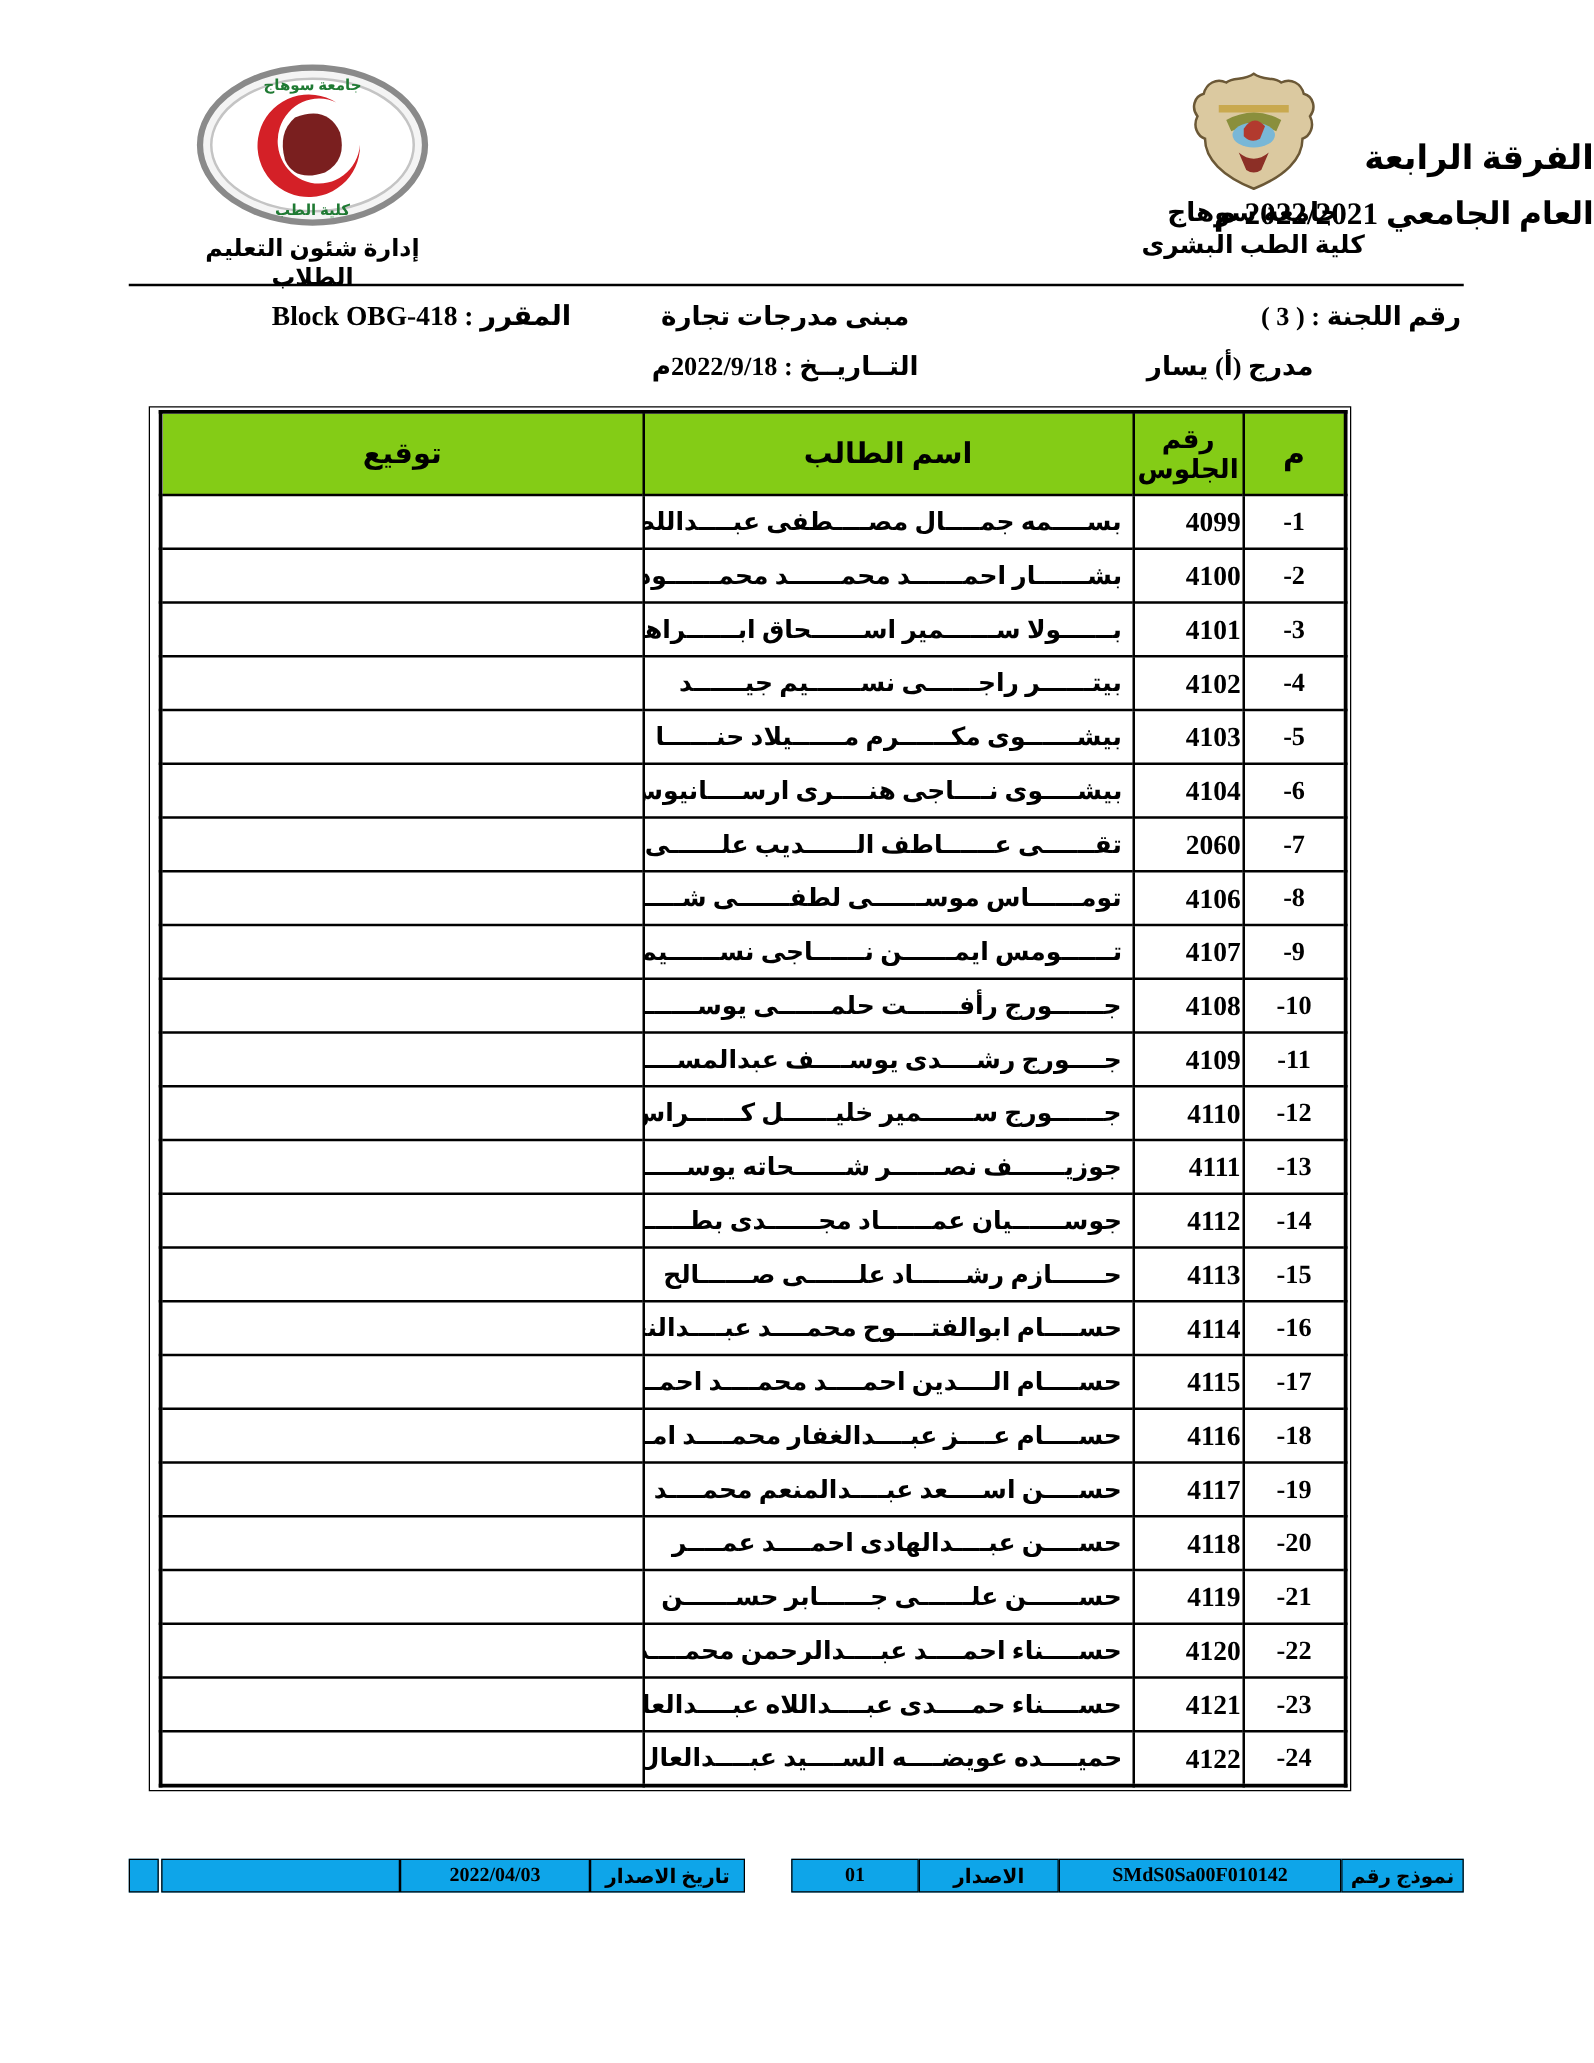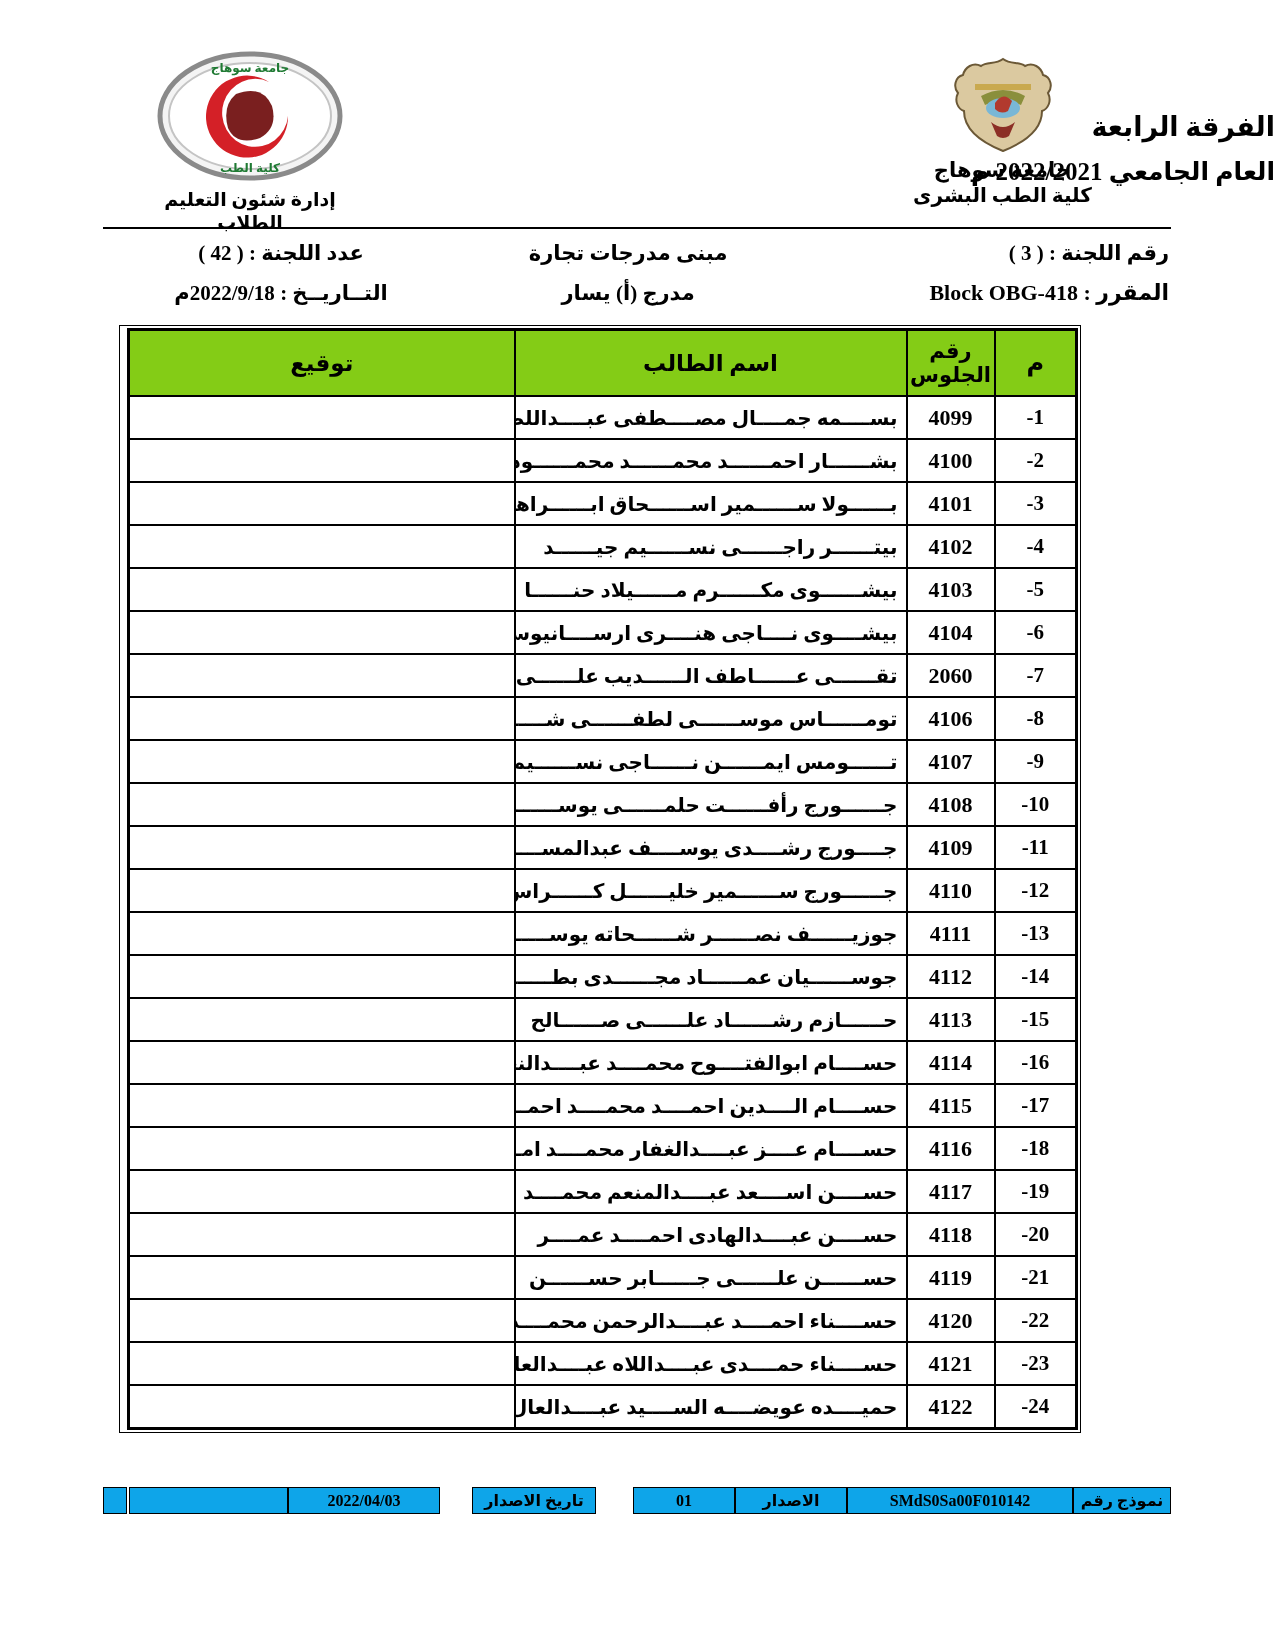--- a/index.html
+++ b/index.html
@@ -49,40 +49,40 @@
   col.c-seat{width:88px;}
   col.c-name{width:392px;}
   col.c-sign{width:386px;}
   th{font-weight:bold;background:#84cc16;}
   th.h-serial{font-size:24px;height:62px;}
   th.h-seat{font-size:21px;line-height:1.15;padding:2px;}
   th.h-name{font-size:23px;}
   th.h-sign{font-size:23px;}
   td{height:39px;}
   td.serial{text-align:center;font-size:21px;font-weight:bold;}
-  td.seat{text-align:center;font-size:22px;font-weight:bold;}
+  td.seat{text-align:right;font-size:22px;font-weight:bold;}
   td.name{
     text-align:right;padding:0 8px;font-size:20px;font-weight:bold;white-space:nowrap;
   }
   td.sign{background:#fff;}
   .ltr{direction:ltr;unicode-bidi:isolate;display:inline-block;}
   
   .foot{
     position:absolute;top:1487px;left:103px;width:1068px;height:27px;
     display:flex;direction:rtl;align-items:stretch;font-weight:bold;font-size:16px;
   }
   .foot .fcell{
     border:1px solid #000;display:flex;align-items:center;justify-content:center;
     white-space:nowrap;background:#0ea5e9;
   }
   .f-form-label{width:96px;}
   .f-form-code{width:224px;}
   .f-ver-label{width:110px;}
   .f-ver-val{width:100px;margin-left:37px;}
-  .f-date-label{width:122px;margin-left:32px;}
+  .f-date-label{width:122px;}
   .f-date-val{width:150px;}
   .f-fill{flex:1;border:1px solid #000;border-right:1px solid #000;}
   .f-end{width:22px;margin-right:2px;border:1px solid #000;}
   svg{display:block;margin:0 auto;}
 </style>
 </head>
 <body>
 
 <div class="page">
 
@@ -114,21 +114,20 @@
       <text x="94" y="122" text-anchor="middle" font-size="12" fill="#1f7a33" font-weight="bold">كلية الطب</text>
     </svg>
     <div class="dept-name">إدارة شئون التعليم الطلاب</div>
   </div>
 
   <div class="hdr-line"></div>
 
   <div class="info">
     <div class="cell r">رقم اللجنة : ( 3 )</div>
     <div class="cell c">مبنى مدرجات تجارة</div>
-    <div class="cell l">عدد اللجنة : ( 42 )</div>
     <div class="cell r course">المقرر : Block OBG-418</div>
     <div class="cell c">مدرج (أ) يسار</div>
     <div class="cell l">التــاريــخ : 2022/9/18م</div>
   </div>
 
   <div class="table-wrap">
     <table class="students">
       <colgroup>
         <col class="c-serial">
           <col class="c-seat">

